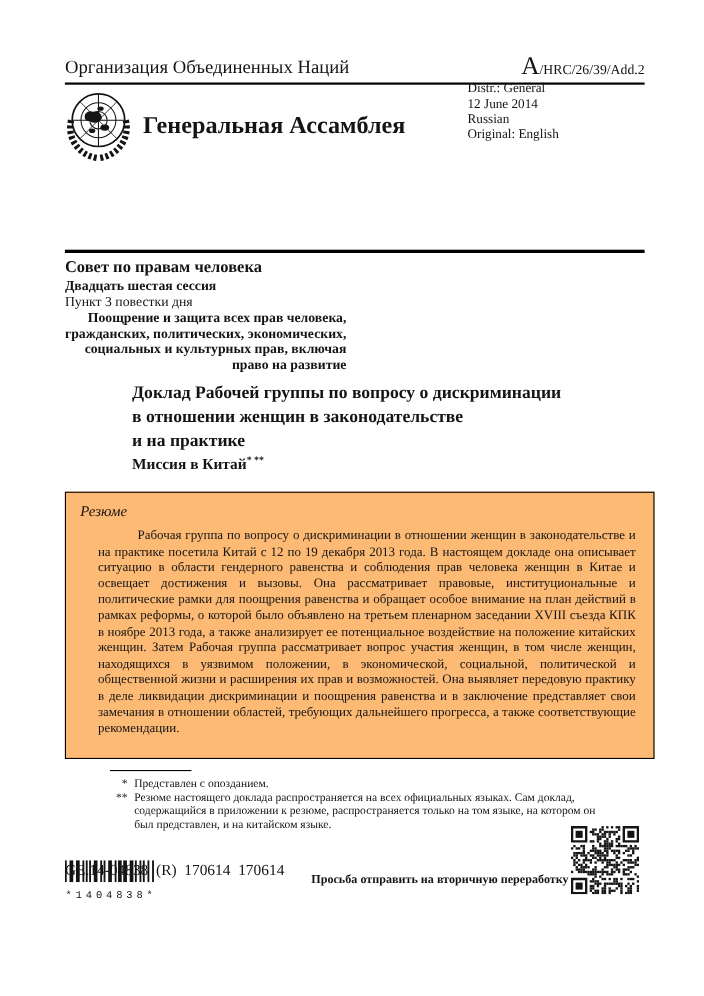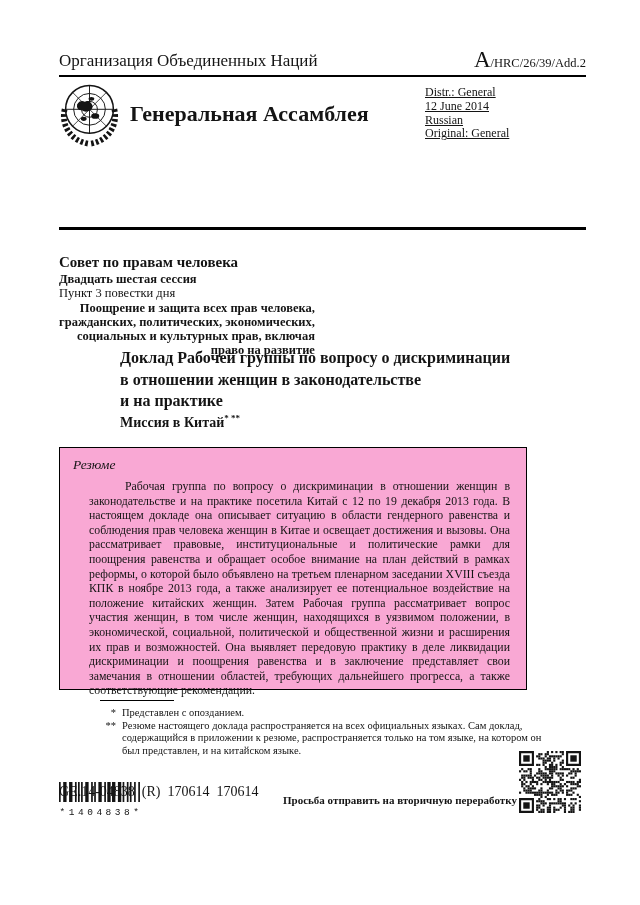--- a/index.html
+++ b/index.html
@@ -8,39 +8,39 @@
 
   
   .header-row1{position:absolute;left:59px;right:54px;top:48px;display:flex;
                justify-content:space-between;align-items:flex-end;
                border-bottom:2px solid #000000;padding-bottom:4px;}
   .org-name{font-size:17px;}
   .doc-symbol{font-size:12.5px;white-space:nowrap;}
   .doc-symbol .big-a{font-size:23px;line-height:1;}
   .emblem{position:absolute;left:57px;top:80px;}
   .ga-title{position:absolute;left:130px;top:101px;font-size:22px;font-weight:bold;}
-  .distr{position:absolute;left:425px;top:86px;font-size:12px;line-height:13.8px;text-decoration:underline;}
+  .distr{position:absolute;left:425px;top:74px;font-size:12px;line-height:13.8px;}
 
   .thick-rule{position:absolute;left:59px;right:54px;top:227px;height:2.5px;background:#000;}
 
   
-  .session{position:absolute;left:59px;top:254px;font-size:12.5px;line-height:14px;}
+  .session{position:absolute;left:59px;top:235px;font-size:12.5px;line-height:14px;}
   .council{font-size:15px;font-weight:bold;line-height:17px;margin-bottom:1px;}
   .session-line{font-weight:bold;}
   .agenda-title{font-weight:bold;white-space:pre-line;line-height:14px;margin-top:1px;text-align:right;}
 
   
   .report-title{position:absolute;left:120px;top:347px;width:460px;font-size:16px;
                 font-weight:bold;line-height:21.5px;white-space:pre-line;}
   .report-subtitle{position:absolute;left:120px;top:413px;font-size:14px;font-weight:bold;}
   .report-subtitle sup{font-size:9px;font-weight:bold;}
 
   
-  .summary-box{position:absolute;left:59px;top:447px;width:468px;height:243px;
-               border:1px solid #000;box-sizing:border-box;background:#f9a8d4;}
+  .summary-box{position:absolute;left:59px;top:447px;width:536px;height:243px;
+               border:1px solid #000;box-sizing:border-box;background:#fdba74;}
   .summary-heading{margin:9px 0 0 13px;font-style:italic;font-size:13.5px;}
   .summary-body{margin:6px 16px 0 29px;font-size:11.8px;line-height:14.6px;
                 text-align:justify;text-indent:36px;}
 
   
   .fn-rule{position:absolute;left:100px;top:700px;width:74px;border-top:1.2px solid #000;}
   .footnotes{position:absolute;left:92px;top:707px;width:464px;font-size:10.5px;line-height:12.5px;}
   .fn-item{display:flex;}
   .fn-marker{width:24px;text-align:right;padding-right:6px;flex:none;}
   .fn-text{flex:1;}
@@ -83,21 +83,21 @@
     <path d="M8,30 C4,46 14,63 33,66" fill="none" stroke="#141414" stroke-width="6" stroke-dasharray="2.8 2.3"></path>
     <path d="M60,30 C64,46 54,63 35,66" fill="none" stroke="#141414" stroke-width="6" stroke-dasharray="2.8 2.3"></path>
   </svg>
 
   <div class="ga-title">Генеральная Ассамблея</div>
 
   <div class="distr">
     <div>Distr.: General</div>
     <div>12 June 2014</div>
     <div>Russian</div>
-    <div>Original: General</div>
+    <div>Original: English</div>
   </div>
 
   <div class="thick-rule"></div>
 
   <div class="session">
     <div class="council">Совет по правам человека</div>
     <div class="session-line">Двадцать шестая сессия</div>
     <div>Пункт 3 повестки дня</div>
     <div class="agenda-title">Поощрение и защита всех прав человека,
 гражданских, политических, экономических,

